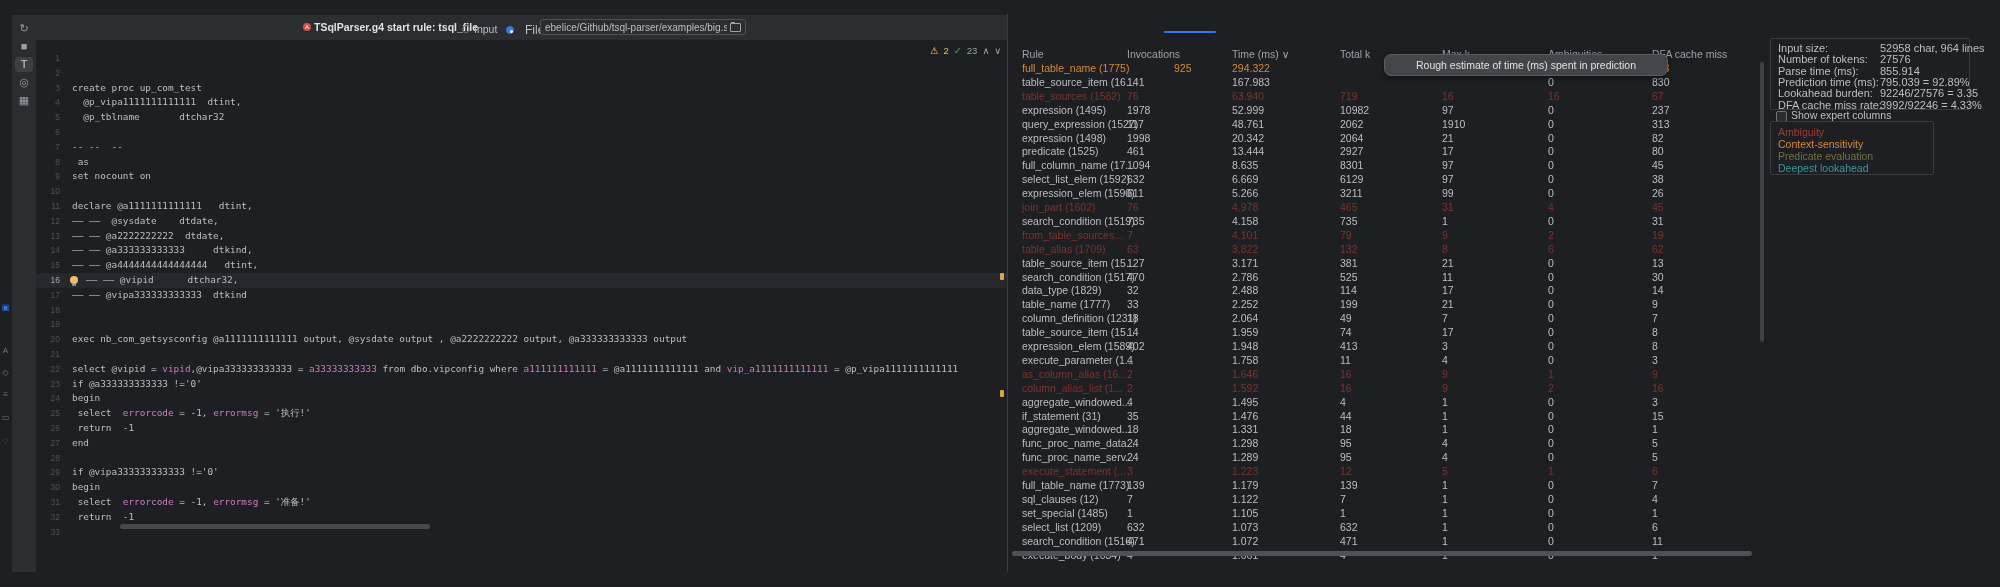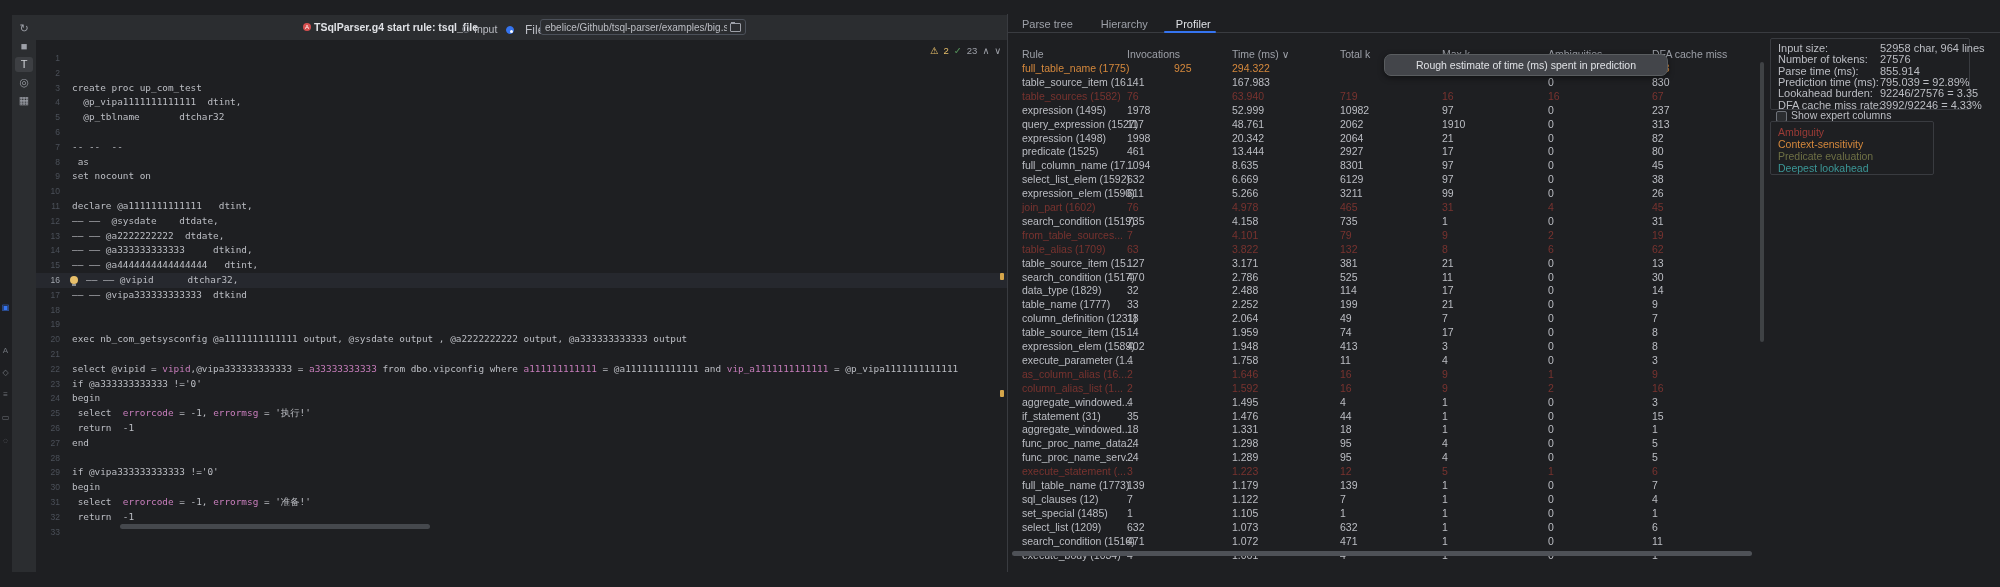--- a/index.html
+++ b/index.html
@@ -187,25 +187,20 @@
     <span>∧</span>
     <span>∨</span>
   </div>
 
   <div class="emark" style="left:1000px;top:273px;"></div>
   <div class="emark" style="left:1000px;top:390px;"></div>
   <div class="hscroll" style="left:120px;top:524px;width:310px;"></div>
 
   <div class="abs divider"></div>
 
-  <div class="abs tabs" id="tabs">
-      <span class="tab">Parse tree</span>
-      <span class="tab">Hierarchy</span>
-      <span class="tab on">Profiler</span>
-    </div>
   <div class="abs tabline"></div>
 
   <div id="thead">
       <div class="abs thead-c" style="left: 1022px; top: 48px;">Rule</div>
       <div class="abs thead-c" style="left: 1127px; top: 48px;">Invocations</div>
       <div class="abs thead-c" style="left: 1232px; top: 48px;">Time (ms) ∨</div>
       <div class="abs thead-c" style="left: 1340px; top: 48px;">Total k</div>
       <div class="abs thead-c" style="left: 1442px; top: 48px;">Max k</div>
       <div class="abs thead-c" style="left: 1548px; top: 48px;">Ambiguities</div>
       <div class="abs thead-c" style="left: 1652px; top: 48px;">DFA cache miss</div>

